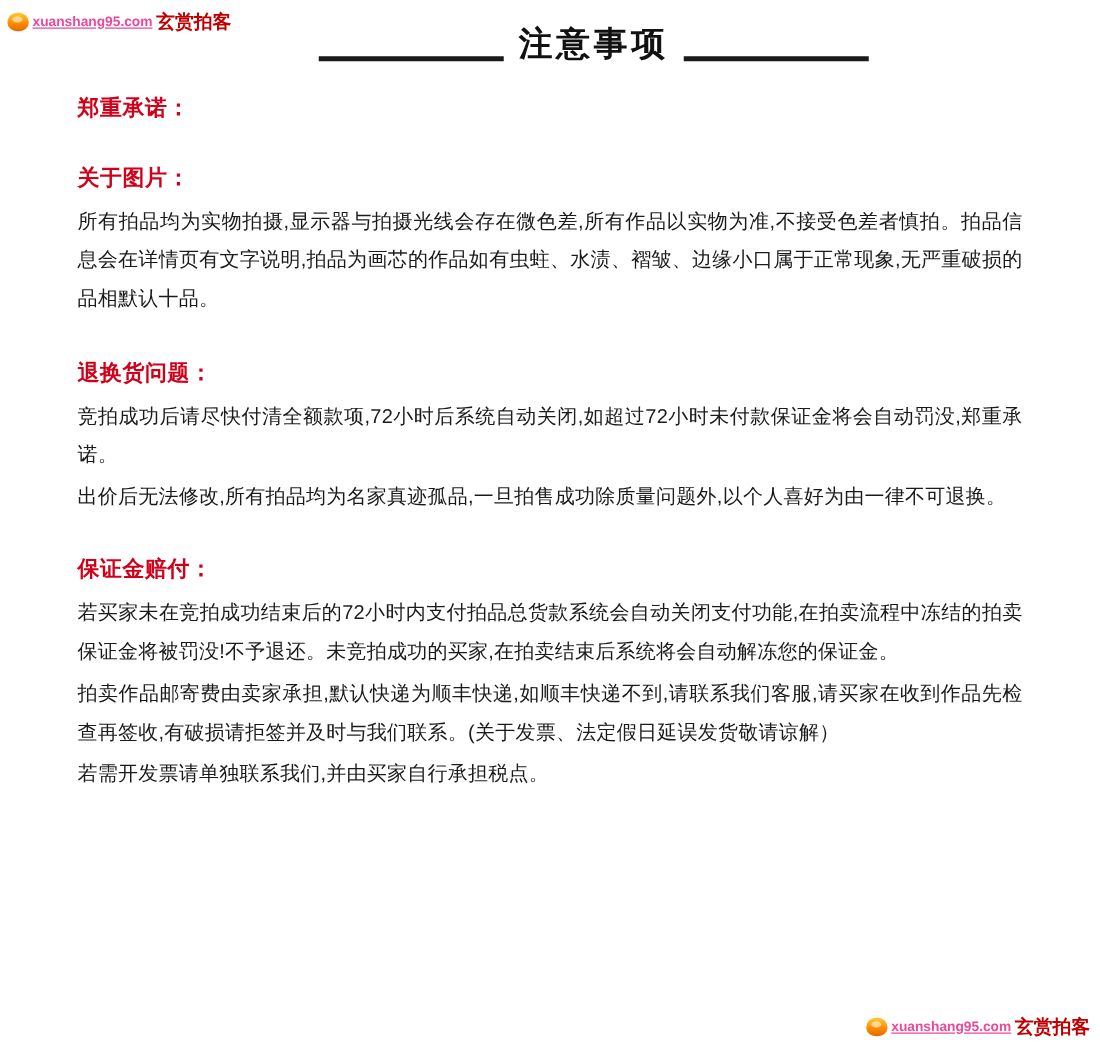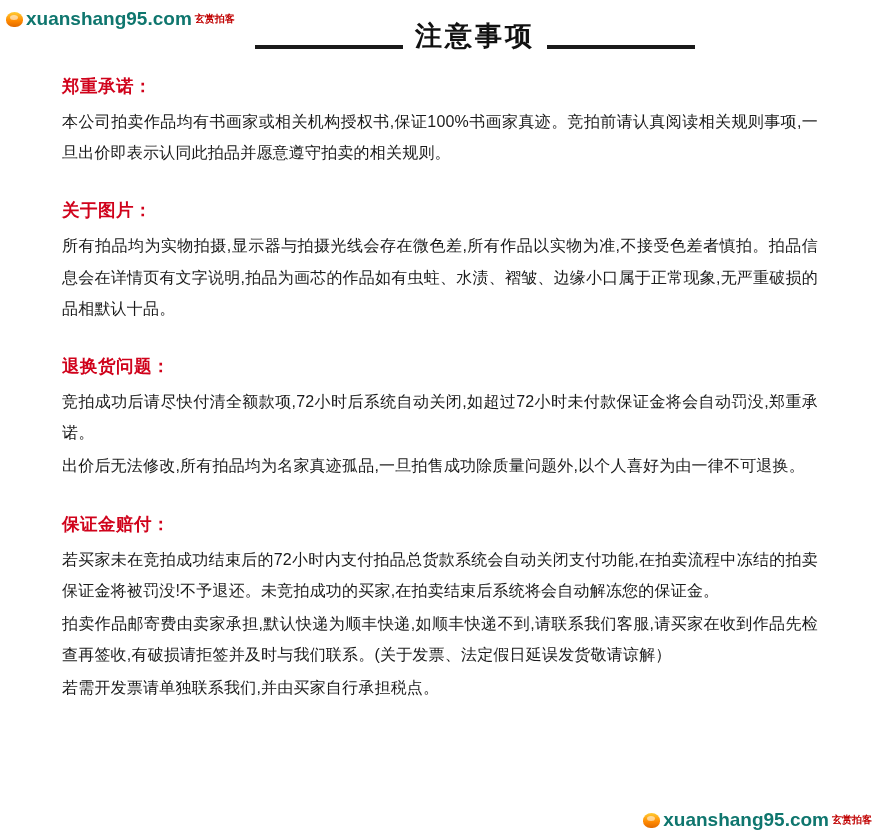--- a/index.html
+++ b/index.html
@@ -38,22 +38,22 @@
     position: relative;
   }
   .wm-badge::after {
     content: "";
     position: absolute;
     left: 4px; top: 3px;
     width: 8px; height: 5px;
     border-radius: 50%;
     background: rgba(255,255,255,0.55);
   }
-  .wm-latin { color: #0f766e; font-size: 19px; }
-  .wm-cn { color: #c00000; font-size: 10px; }
+  .wm-latin { color: #ec4899; font-size: 11px; text-decoration: underline; }
+  .wm-cn { color: #c00000; font-size: 15px; }
 
   
   .title-row {
     position: absolute;
     left: 0;
     top: 22px;
     width: 880px;
     display: flex;
     align-items: flex-end;
     justify-content: center;
@@ -112,21 +112,20 @@
 
 <div class="title-row">
   <span class="title-rule left"></span>
   <span class="doc-title">注意事项</span>
   <span class="title-rule right"></span>
 </div>
 
 <div class="content">
 
   <div class="sec-heading">郑重承诺：</div>
-  <p class="para">本公司拍卖作品均有书画家或相关机构授权书,保证100%书画家真迹。竞拍前请认真阅读相关规则事项,一旦出价即表示认同此拍品并愿意遵守拍卖的相关规则。</p>
 
   <div class="sec-heading">关于图片：</div>
   <p class="para">所有拍品均为实物拍摄,显示器与拍摄光线会存在微色差,所有作品以实物为准,不接受色差者慎拍。拍品信息会在详情页有文字说明,拍品为画芯的作品如有虫蛀、水渍、褶皱、边缘小口属于正常现象,无严重破损的品相默认十品。</p>
 
   <div class="sec-heading">退换货问题：</div>
   <p class="para">竞拍成功后请尽快付清全额款项,72小时后系统自动关闭,如超过72小时未付款保证金将会自动罚没,郑重承诺。</p>
   <p class="para">出价后无法修改,所有拍品均为名家真迹孤品,一旦拍售成功除质量问题外,以个人喜好为由一律不可退换。</p>
 
   <div class="sec-heading">保证金赔付：</div>
   <p class="para">若买家未在竞拍成功结束后的72小时内支付拍品总货款系统会自动关闭支付功能,在拍卖流程中冻结的拍卖保证金将被罚没!不予退还。未竞拍成功的买家,在拍卖结束后系统将会自动解冻您的保证金。</p>

